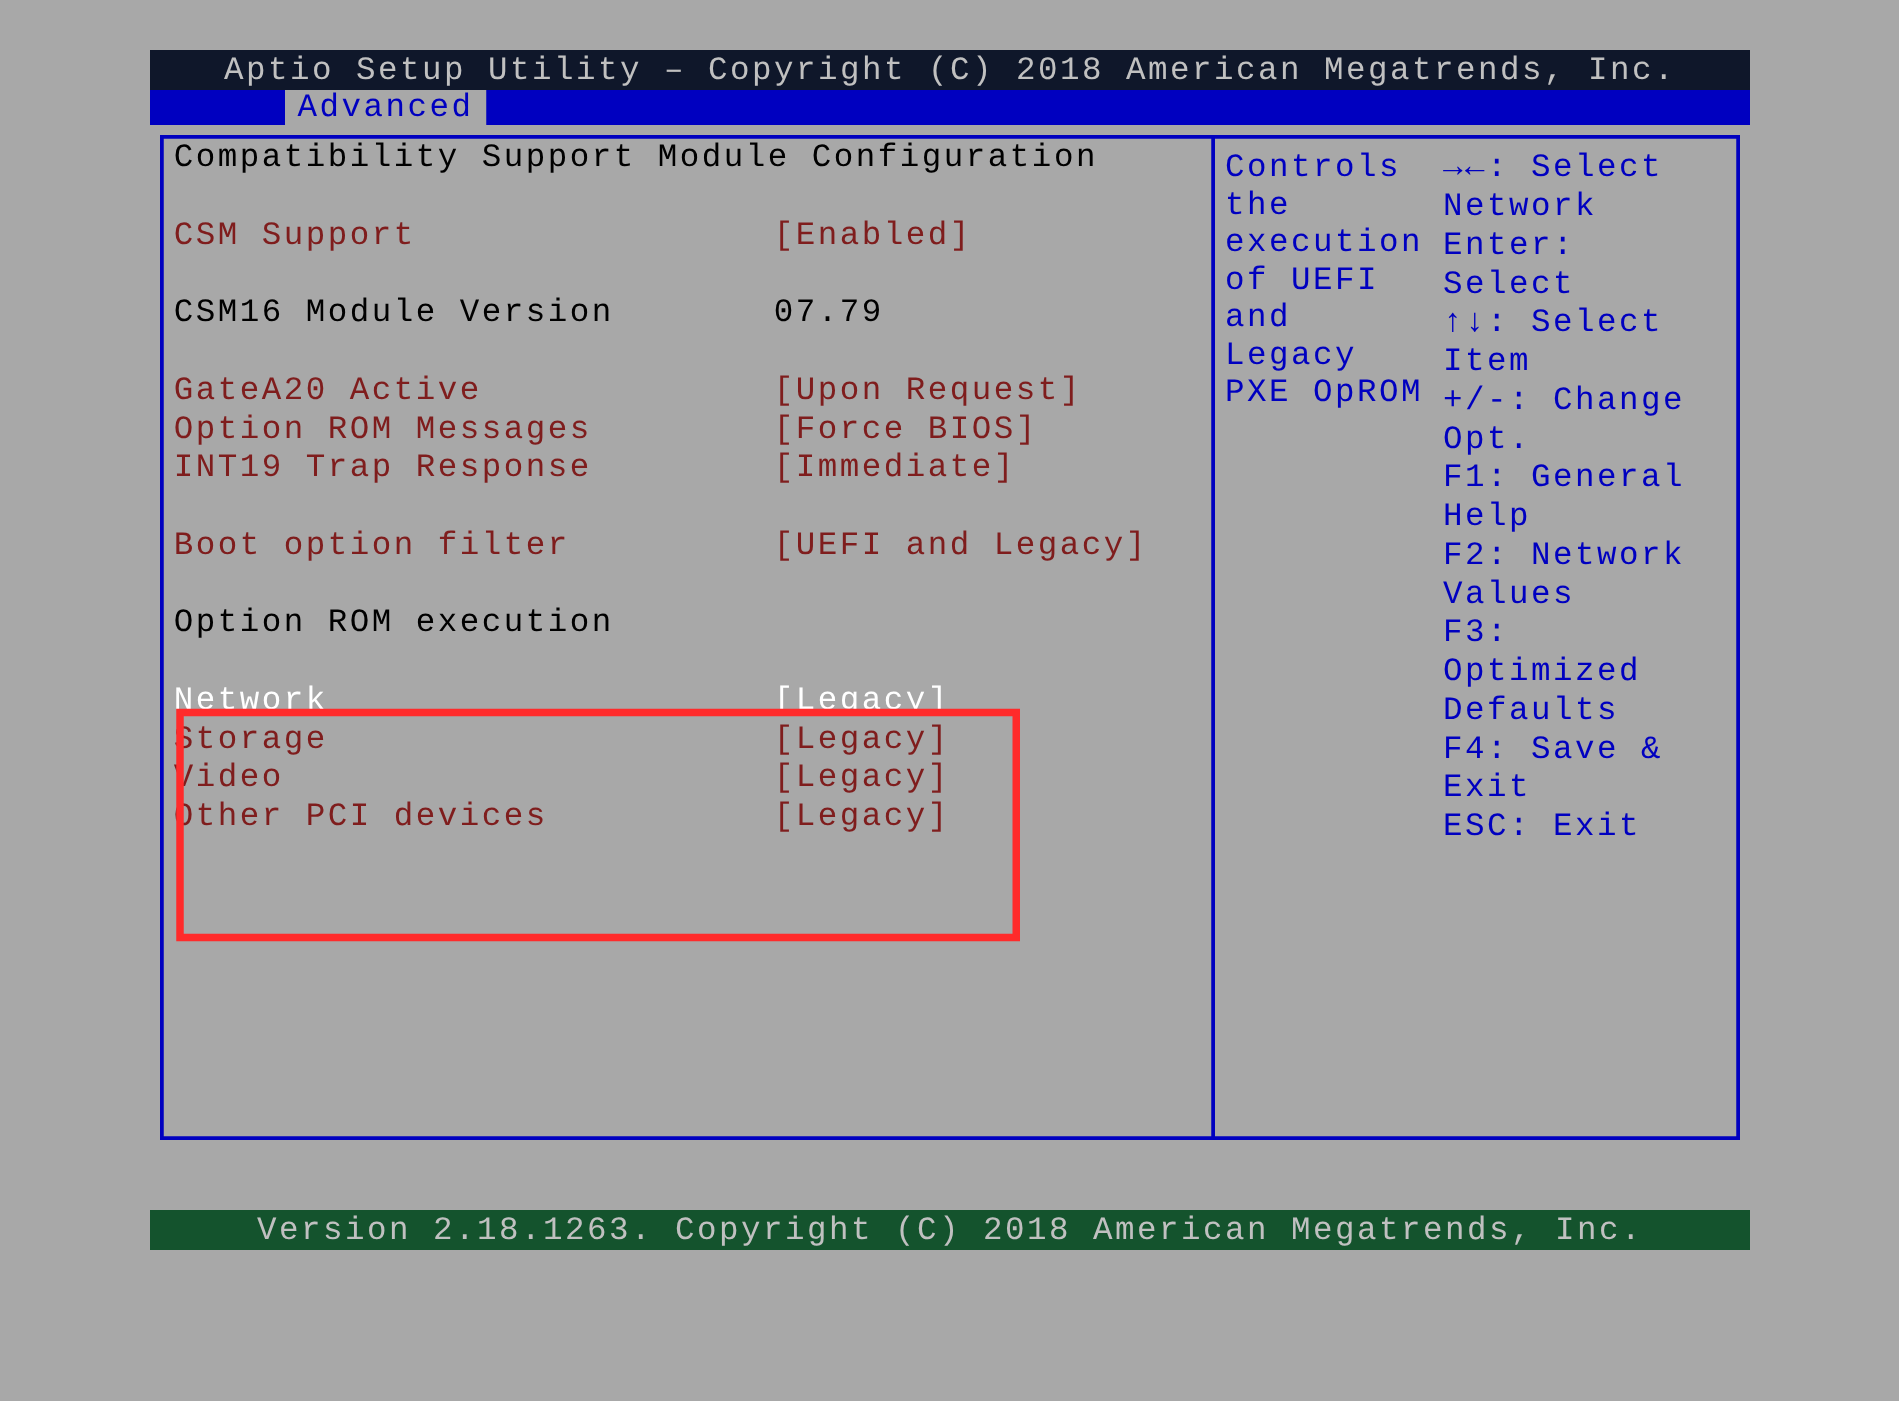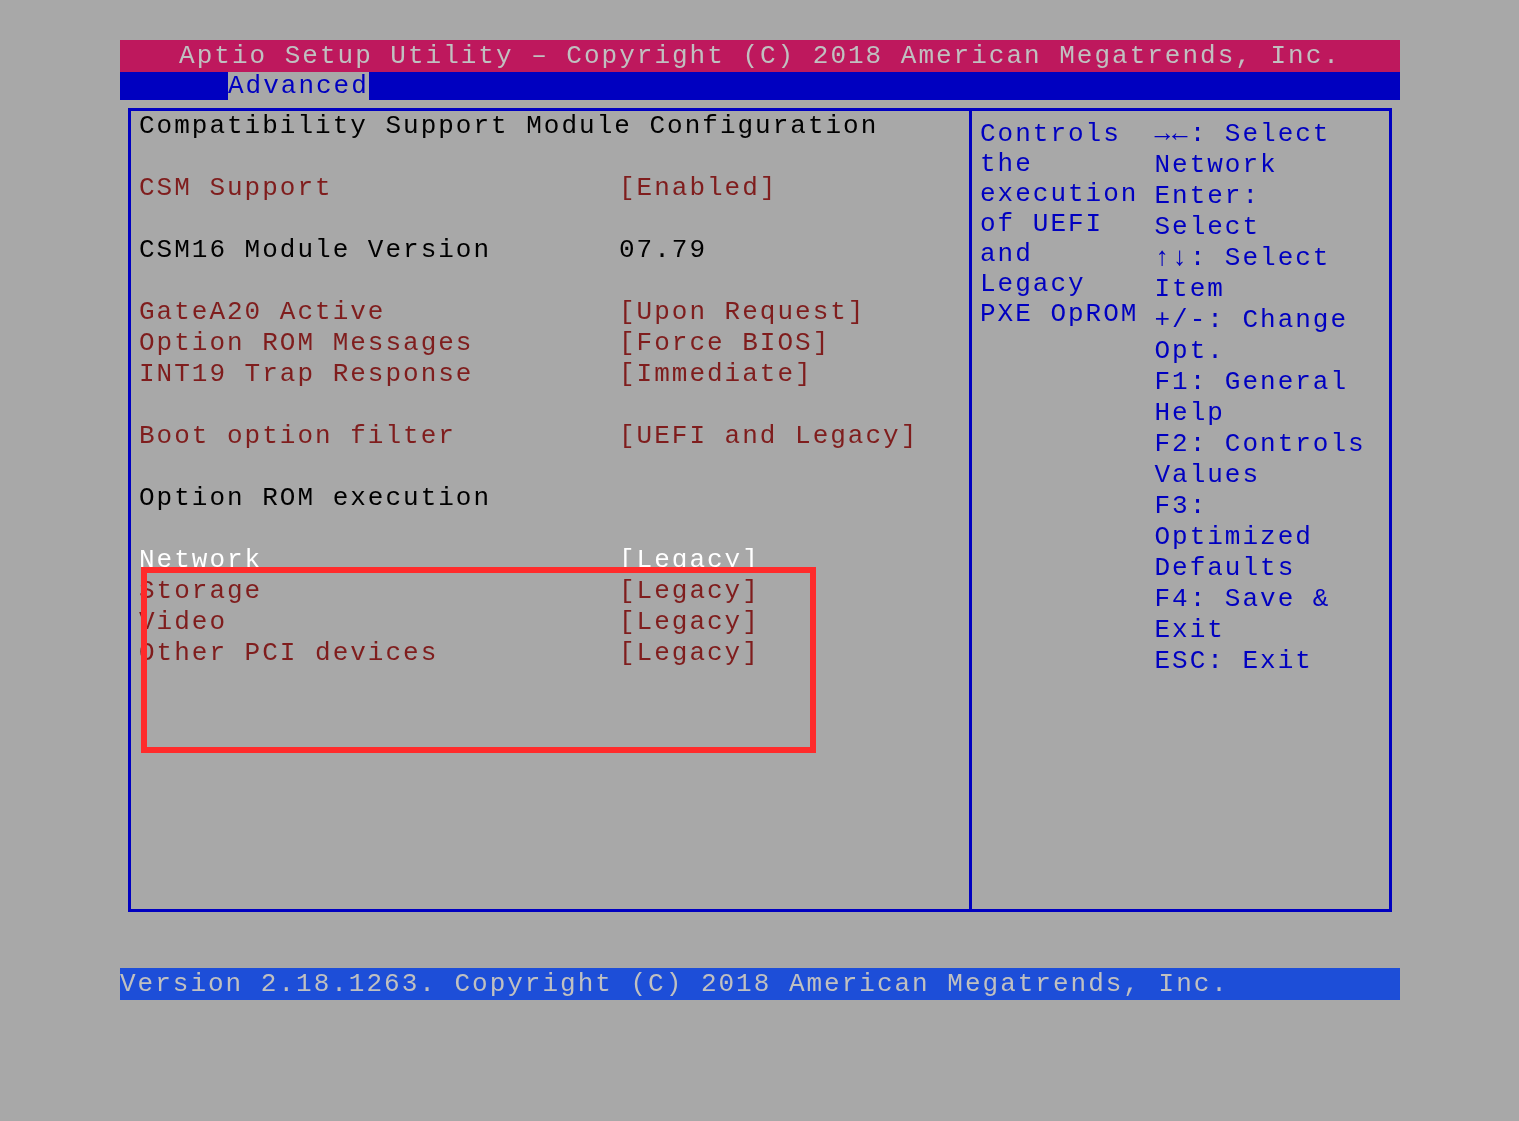--- a/index.html
+++ b/index.html
@@ -13,38 +13,38 @@
   }
   .bios {
     position: absolute;
     left: 120px; top: 40px;
     width: 1280px; height: 960px;
     background: #a8a8a8;
     display: flex;
     flex-direction: column;
   }
   .title-bar {
-    background: #be185d;
+    background: #0f172a;
     color: #c0c0c0;
     text-align: center;
     padding: 2px 0;
     line-height: 28px;
   }
   .tab-row {
     background: #0000c0;
     height: 28px;
     position: relative;
   }
   .tab {
     position: absolute;
     left: 108px;
     top: 0;
     background: #a8a8a8;
     color: #0000c0;
-    padding: 0 0;
+    padding: 0 10px;
     line-height: 28px;
   }
   .panels {
     flex: 1;
     display: flex;
     padding: 8px;
     gap: 0;
   }
   .panel-left {
     flex: 1;
@@ -85,23 +85,23 @@
   .highlight-box {
     position: absolute;
     border: 6px solid #ff2b2b;
     left: 10px;
     top: 456px;
     width: 675px;
     height: 186px;
     pointer-events: none;
   }
   .footer {
-    background: #1d4ed8;
+    background: #14532d;
     color: #c0c0c0;
-    text-align: left;
+    text-align: center;
     padding: 2px 0;
     line-height: 28px;
     margin-top: 48px;
   }
 </style>
 </head>
 <body>
 
 <div class="bios">
 
@@ -176,21 +176,21 @@
         <div>Controls the execution of UEFI</div>
         <div>and Legacy PXE OpROM</div>
       </div>
       <div class="help-divider"></div>
       <div class="help-keys">
         <div>→←: Select Network</div>
         <div>Enter: Select</div>
         <div>↑↓: Select Item</div>
         <div>+/-: Change Opt.</div>
         <div>F1: General Help</div>
-        <div>F2: Controls Values</div>
+        <div>F2: Network Values</div>
         <div>F3: Optimized Defaults</div>
         <div>F4: Save &amp; Exit</div>
         <div>ESC: Exit</div>
       </div>
     </div>
   </div>
 
   <div class="footer">Version 2.18.1263. Copyright (C) 2018 American Megatrends, Inc.</div>
 </div>
 

